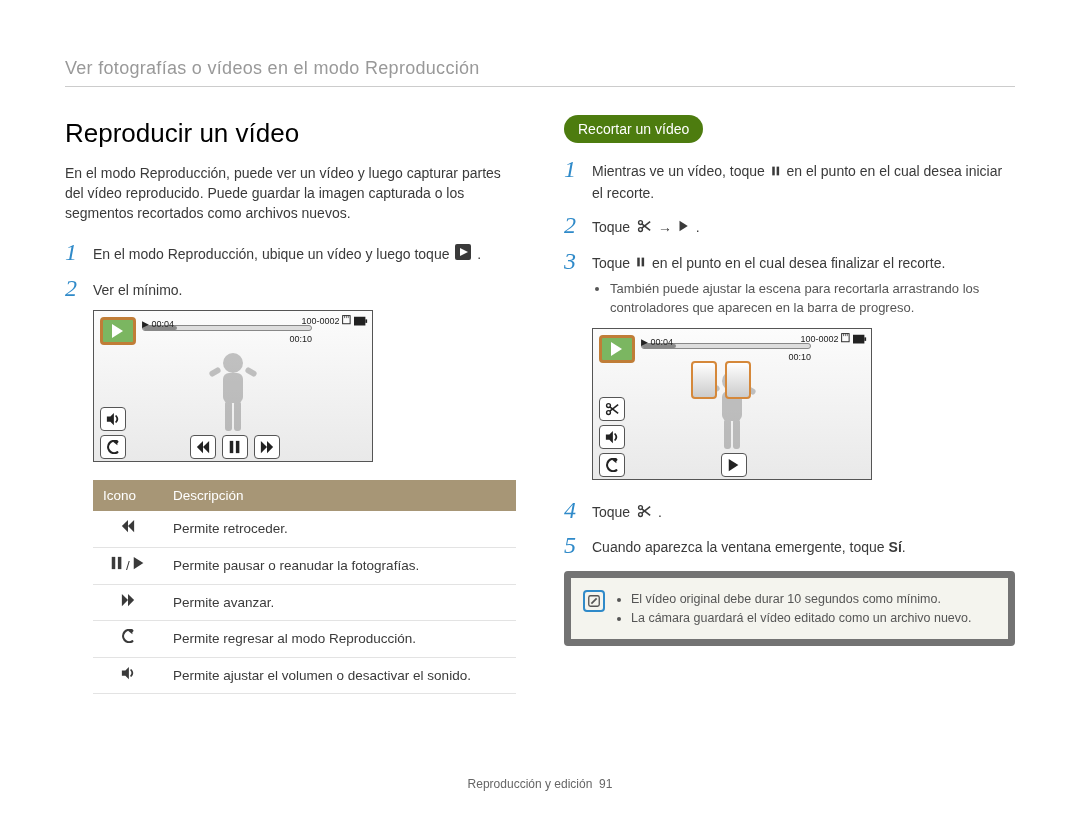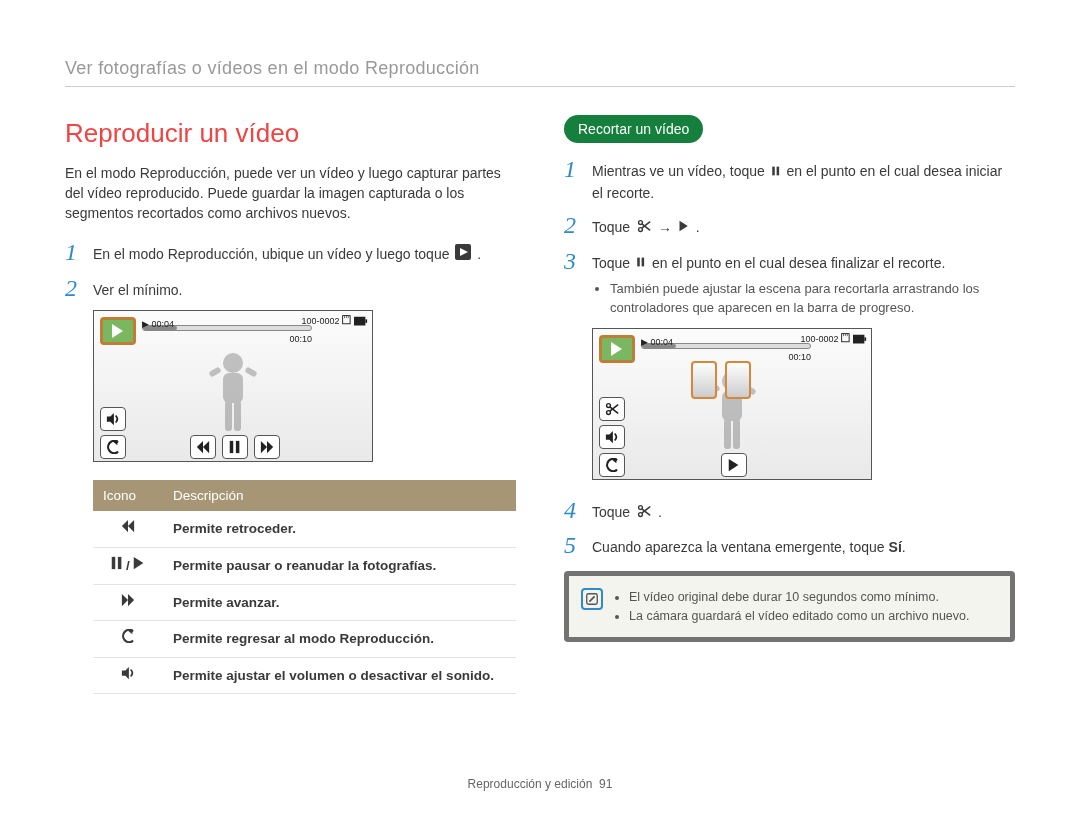--- a/index.html
+++ b/index.html
@@ -18,21 +18,21 @@
     font-size: 18px;
     font-weight: 300;
     letter-spacing: 0.3px;
     border-bottom: 1px solid #ccc;
     padding-bottom: 5px;
     margin-bottom: 28px;
   }
   .columns { display: flex; gap: 48px; }
   .col { flex: 1 1 0; }
   .title {
-    color: #ef4444;
+    color: #000000;
     font-size: 26px;
     font-weight: 400;
     margin-bottom: 10px;
   }
   .intro { margin-bottom: 16px; }
   .step { display: flex; margin-bottom: 10px; align-items: flex-start; }
   .stepnum {
     font-family: Georgia, "Times New Roman", serif;
     font-style: italic;
     color: #2f8ac9;
@@ -92,27 +92,27 @@
     position:absolute; top:32px; width:26px; height:38px;
     border:2px solid #d5883a; border-radius:4px;
     background:linear-gradient(#fff,#ccc);
   }
   .lcd .m1{left:98px;} .lcd .m2{left:132px;}
 
   
   .ico-table{width:100%; border-collapse:collapse; font-size:13.5px; margin-left:28px; width:calc(100% - 28px);}
   .ico-table th{background:#a79676;color:#fff;font-weight:400;text-align:left;padding:6px 10px;}
   .ico-table th:first-child{width:70px;margin-left:28px;}
-  .ico-table td{padding:8px 10px;border-bottom:1px solid #e3e3e3;font-weight:bold;}
+  .ico-table td{padding:8px 10px;border-bottom:1px solid #e3e3e3;}
   .ico-table td.ic{text-align:center;}
   .ico-table td.ic svg{width:18px;height:14px;}
   
-  .pill{display:inline-block;background:#15803d;color:#fff;border-radius:14px;padding:4px 14px;font-size:14px;margin-bottom:14px;}
+  .pill{display:inline-block;background:#4d7c0f;color:#fff;border-radius:14px;padding:4px 14px;font-size:14px;margin-bottom:14px;}
   
-  .note-box{border:5px solid #737373;background:#f4f4ee;border-radius:4px;padding:12px 14px 12px 46px;position:relative;margin-top:14px;font-size:12.5px;color:#555;}
+  .note-box{border:7px solid #737373;background:#f4f4ee;border-radius:4px;padding:12px 14px 12px 46px;position:relative;margin-top:14px;font-size:12.5px;color:#555;}
   .note-box ul{list-style:disc;margin-left:14px;}
   .note-ic{position:absolute;left:12px;top:12px;width:22px;height:22px;border:2px solid #2f8ac9;border-radius:4px;display:flex;align-items:center;justify-content:center;}
   .note-ic svg{width:14px;height:14px;fill:#2f8ac9;}
   .footer{text-align:center;font-size:12px;color:#666;position:absolute;bottom:22px;left:0;right:0;}
   .bold{font-weight:700;}
 </style>
 </head>
 <body>
 
 <svg width="0" height="0" style="position:absolute">

